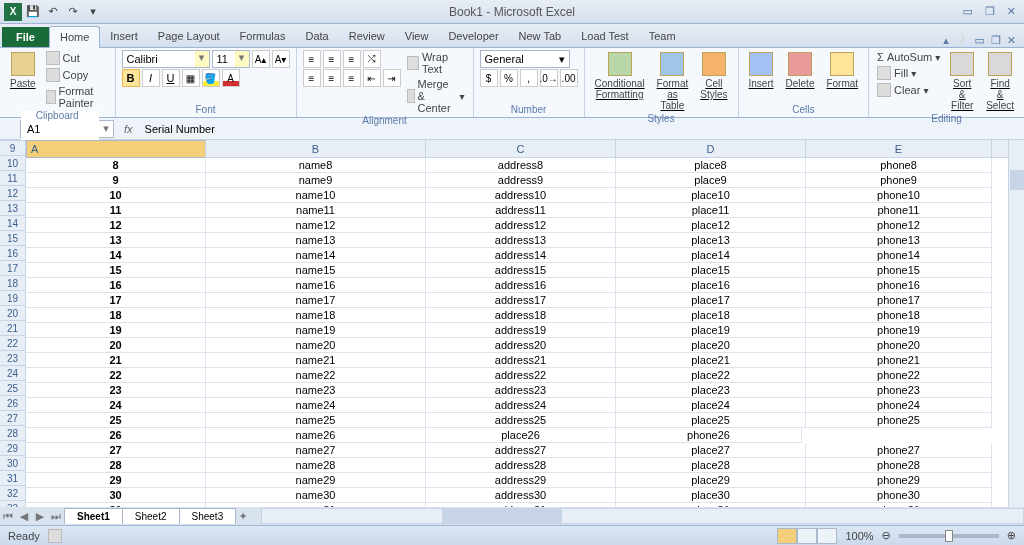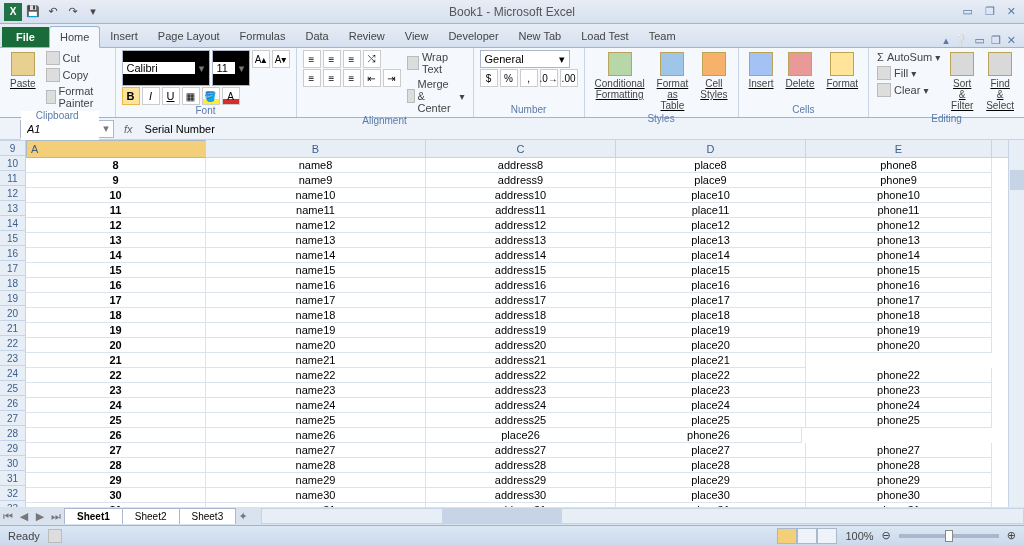--- a/index.html
+++ b/index.html
@@ -18,30 +18,30 @@
 .ribbon { height:70px; background:#f5f8fc; display:flex; border-bottom:1px solid #9db4d4; }
 .rgroup { border-right:1px solid #c7d4e6; padding:2px 6px 0 6px; display:flex; flex-direction:column; position:relative; }
 .rgroup-body { flex:1; display:flex; align-items:flex-start; gap:4px; }
 .rgroup-label { text-align:center; color:#5a7aa8; font-size:10px; padding-bottom:2px; }
 .big-btn { display:flex; flex-direction:column; align-items:center; gap:2px; padding:2px 4px; cursor:pointer;text-decoration:underline; }
 .big-btn .ico { width:24px; height:24px; background:#e8d090; border:1px solid #bba45a; }
 .big-btn .lbl { font-size:10px; color:#444; text-align:center; line-height:1.1; }
 .col-stack { display:flex; flex-direction:column; gap:1px; }
 .mini-row { display:flex; align-items:center; gap:3px; font-size:10px; color:#444; padding:1px 2px; cursor:pointer; }
 .mini-ico { width:14px; height:14px; background:#ddd; border:1px solid #bbb; }
-.dd { display:flex; align-items:center; border:1px solid #abb8cb; background:#000000; height:36px; }
+.dd { display:flex; border:1px solid #abb8cb; background:#fef9c3; height:18px; }
 .dd input { border:none; outline:none; padding:0 4px; font-size:11px; width:60px; }
 .dd-arr { width:14px; text-align:center; color:#777; cursor:pointer; }
 .btn-row { display:flex; gap:2px; }
 .sq { width:18px; height:18px; border:1px solid #ccc; background:#fff; display:flex; align-items:center; justify-content:center; cursor:pointer; font-size:10px; }
 .sq.active { background:#fde49b; border-color:#e6b84d; }
 .sel { border:1px solid #abb8cb; background:#fff; height:18px; display:flex; align-items:center; padding:0 4px; font-size:10px; cursor:pointer; }
 .fbar { height:22px; background:#eef3fa; border-bottom:1px solid #c7d4e6; display:flex; align-items:center; }
 .namebox { display:flex; align-items:center; border:1px solid #abb8cb; background:#fff; height:18px; margin:0 2px 0 20px; }
-.namebox input { border:none; outline:none; width:78px; padding:12px 6px;font-style:italic; }
+.namebox input { border:none; outline:none; width:78px; padding:12px 6px; }
 .fx-ico { font-style:italic; color:#666; padding:0 8px; }
 .fbar-input { flex:1; border:none; outline:none; background:transparent; padding:0 4px; }
 .grid-area { position:absolute; top:140px; left:0; right:0; bottom:38px; display:flex; }
 .rowhdrs { width:26px; background:#e8eef6; border-right:1px solid #c7d4e6; }
 .colhdrs { height:18px; display:flex; background:#e8eef6; border-bottom:1px solid #c7d4e6; }
 .corner { width:26px; height:18px; background:#e8eef6; border-right:1px solid #c7d4e6; border-bottom:1px solid #c7d4e6; }
 .ch { border-right:1px solid #c7d4e6; text-align:center; line-height:18px; color:#3a5e8c; font-size:11px; cursor:pointer; }
 .ch.sel { background:#f3cf7a; }
 .rh { height:15px; border-bottom:1px solid #c7d4e6; text-align:center; line-height:15px; color:#3a5e8c; font-size:10px; cursor:pointer; }
 .gridbody { flex:1; position:relative; overflow:hidden; }
@@ -414,20 +414,21 @@
           <div class="cell" style="width: 220px;">name20</div>
           <div class="cell" style="width: 190px;">address20</div>
           <div class="cell" style="width: 190px;">place20</div>
           <div class="cell" style="width: 186px;">phone20</div>
         </div>
         <div class="row">
           <div class="cell bold" style="width: 180px;">21</div>
           <div class="cell" style="width: 220px;">name21</div>
           <div class="cell" style="width: 190px;">address21</div>
           <div class="cell" style="width: 190px;">place21</div>
+          <div class="cell" style="width: 186px;">phone21</div>
         </div>
         <div class="row">
           <div class="cell bold" style="width: 180px;">22</div>
           <div class="cell" style="width: 220px;">name22</div>
           <div class="cell" style="width: 190px;">address22</div>
           <div class="cell" style="width: 190px;">place22</div>
           <div class="cell" style="width: 186px;">phone22</div>
         </div>
         <div class="row">
           <div class="cell bold" style="width: 180px;">23</div>

